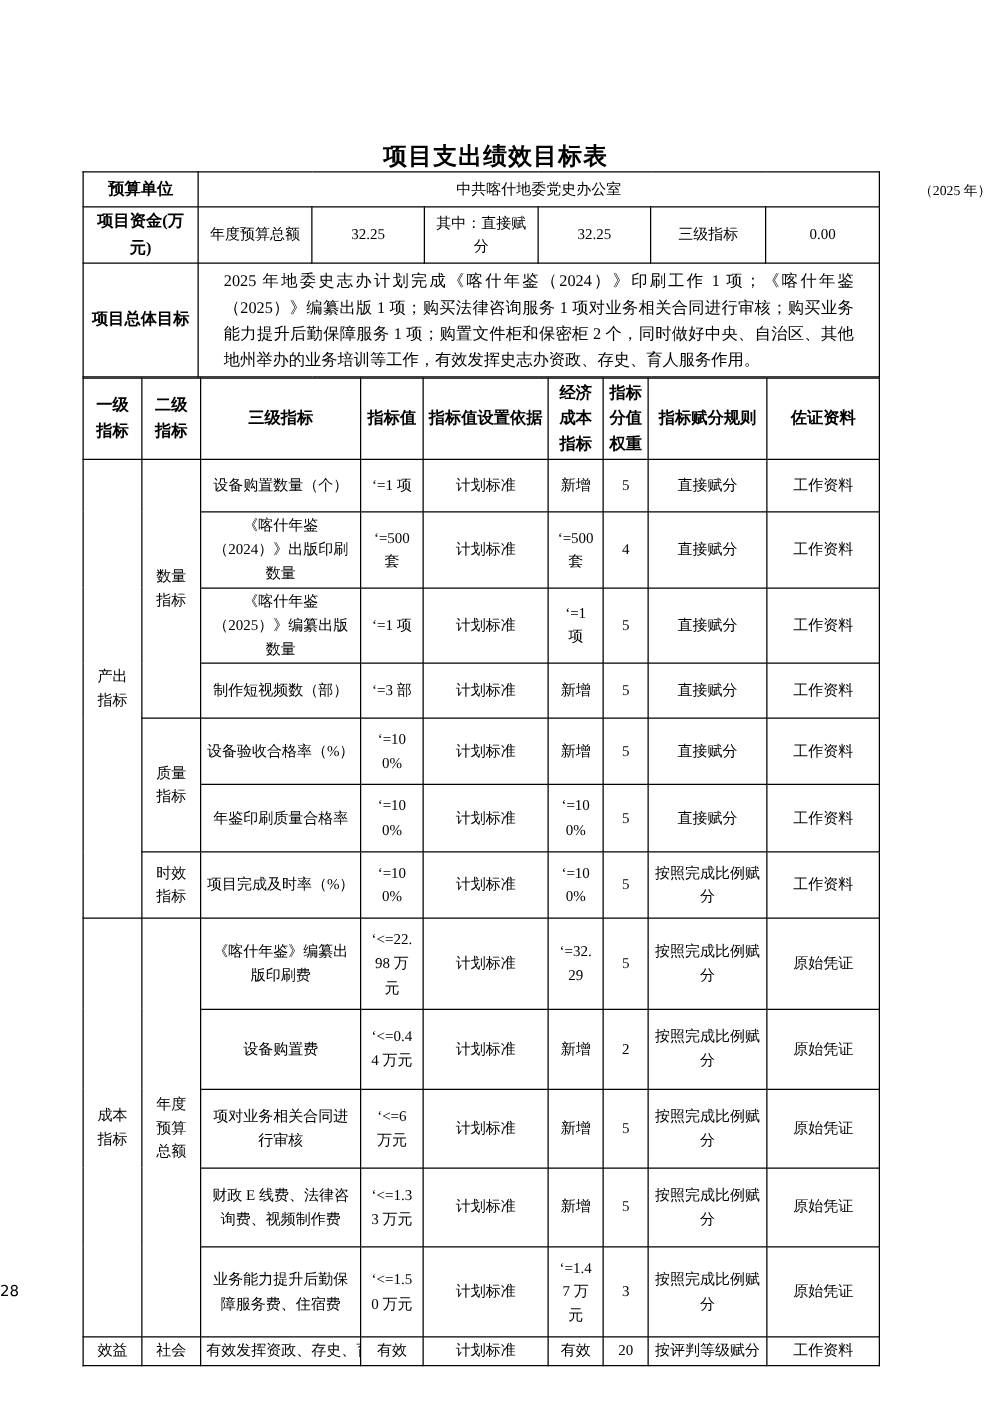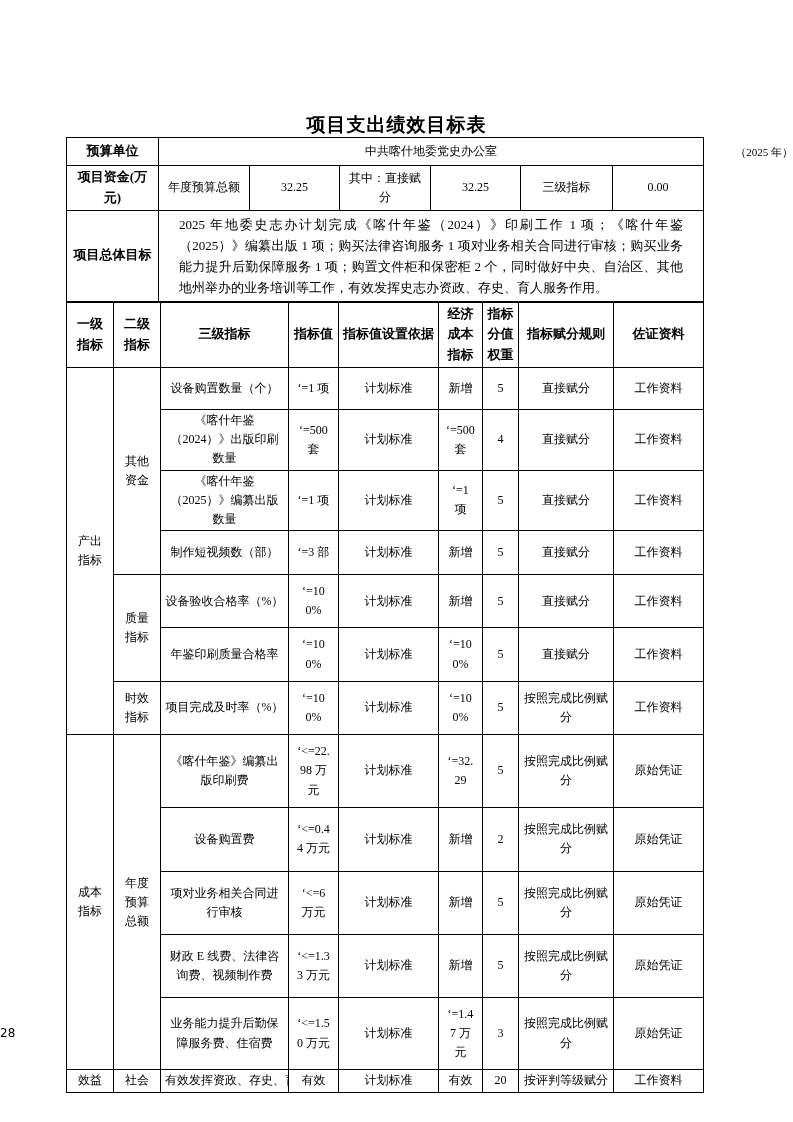--- a/index.html
+++ b/index.html
@@ -78,21 +78,21 @@
           <th>指标值</th>
           <th>指标值设置依据</th>
           <th>经济成本指标</th>
           <th>指标分值权重</th>
           <th>指标赋分规则</th>
           <th>佐证资料</th>
         </tr>
 
         <tr style="height:42px">
           <td rowspan="7" class="l12">产出指标</td>
-          <td rowspan="4" class="l12">其他资金</td>
+          <td rowspan="4" class="l12">数量指标</td>
           <td>设备购置数量（个）</td>
           <td class="vcol">‘=1 项</td>
           <td>计划标准</td>
           <td class="vcol">新增</td>
           <td>5</td>
           <td>直接赋分</td>
           <td>工作资料</td>
         </tr>
         <tr style="height:41px">
           <td>《喀什年鉴（2024）》出版印刷数量</td>

